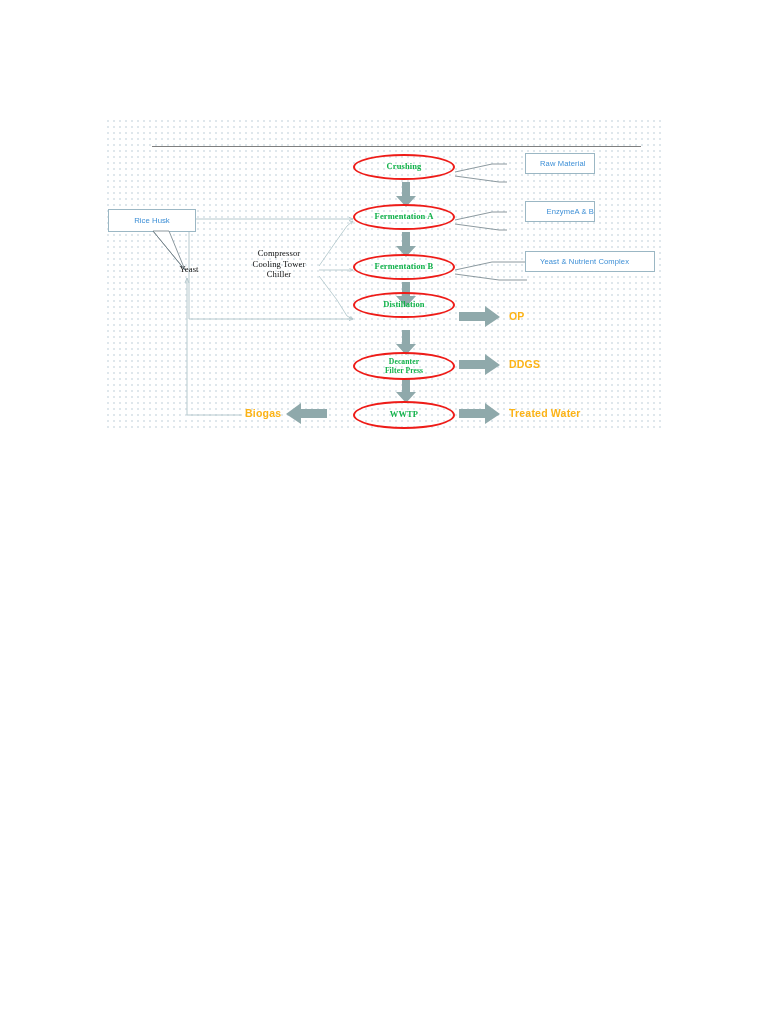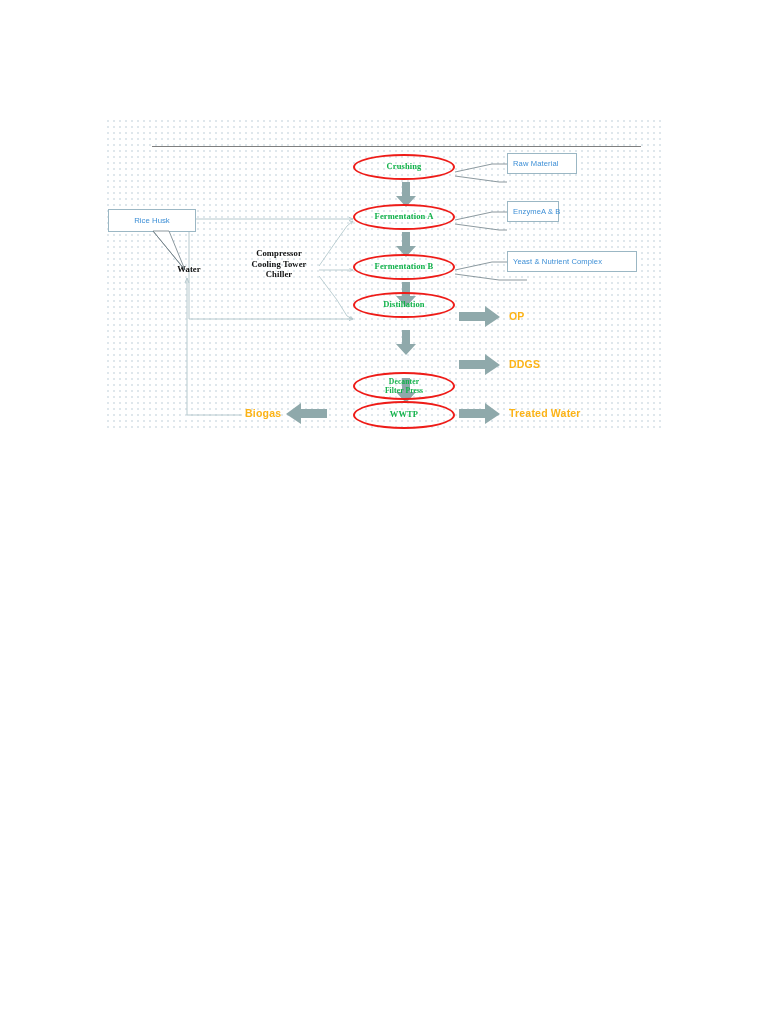--- a/index.html
+++ b/index.html
@@ -79,21 +79,22 @@
   .node.two-line .lbl { font-size: 7.6px; line-height: 9px; }
 
   
   .callout {
     position: absolute;
     border: 1.1px solid #9bb7c4;
     background: #ffffff;
     box-sizing: border-box;
     display: flex;
     align-items: center;
-    padding-left: 5px;
+    padding-left: 14px;
+    margin-left: 18px;
   }
   .callout .lbl {
     color: #3d8fd6;
     font-family: "Liberation Sans", sans-serif;
     font-size: 7.6px;
     letter-spacing: 0.1px;
     white-space: nowrap;
   }
 
   
@@ -111,21 +112,21 @@
     font-family: "Liberation Sans", sans-serif;
     font-size: 7.8px;
     white-space: nowrap;
   }
 
   
   .plain-text {
     position: absolute;
     color: #101010;
     font-family: "Liberation Serif", serif;
-    font-weight: bold;
+    font-weight: normal;
     font-size: 8.6px;
     line-height: 10.5px;
     text-align: center;
     white-space: pre-line;
     letter-spacing: 0.1px;
   }
 
   
   .output-label {
     position: absolute;
@@ -224,50 +225,50 @@
     </div>
 
     <div class="node" style="left:246px; top:134px; width:102px; height:26px;">
       <span class="lbl">Fermentation B</span>
     </div>
 
     <div class="node" style="left:246px; top:172px; width:102px; height:26px;">
       <span class="lbl">Distillation</span>
     </div>
 
-    <div class="node two-line" style="left:246px; top:232px; width:102px; height:28px;margin-top:20px;">
+    <div class="node two-line" style="left:246px; top:232px; width:102px; height:28px;">
       <span class="lbl">Decanter
 Filter Press</span>
     </div>
 
     <div class="node" style="left:246px; top:281px; width:102px; height:28px;">
       <span class="lbl">WWTP</span>
     </div>
 
     <div class="callout" style="left:400px; top:33px; width:70px; height:21px;">
       <span class="lbl">Raw Material</span>
     </div>
 
-    <div class="callout" style="left:400px; top:81px; width:52px; height:21px;">
+    <div class="callout" style="left:400px; top:81px; width:70px; height:21px;justify-content:flex-end;">
       <span class="lbl">EnzymeA &amp; B</span>
     </div>
 
     <div class="callout" style="left:400px; top:131px; width:130px; height:21px;">
       <span class="lbl">Yeast &amp; Nutrient Complex</span>
     </div>
 
     <div class="bubble" style="left:1px; top:89px; width:88px; height:23px;">
       <span class="lbl">Rice Husk</span>
     </div>
     <svg style="position:absolute; left:40px; top:110px;" width="44" height="44" viewBox="0 0 44 44">
       <path d="M6,1 L38,40 L22,1 Z" fill="#ffffff" stroke="#6e7f86" stroke-width="0.8"></path>
       <path d="M6,1 L38,40" fill="none" stroke="#6e7f86" stroke-width="0.8"></path>
     </svg>
 
-    <div class="plain-text" style="left:54px; top:144px; width:56px;">Water</div>
+    <div class="plain-text" style="left:54px; top:144px; width:56px;">Yeast</div>
 
     <div class="plain-text" style="left:129px; top:128px; width:86px;">Compressor
 Cooling Tower
 Chiller</div>
 
     <div class="output-label" style="left:402px; top:190px;">OP</div>
 
     <div class="output-label" style="left:402px; top:238px;">DDGS</div>
 
     <div class="output-label" style="left:402px; top:287px;">Treated Water</div>

